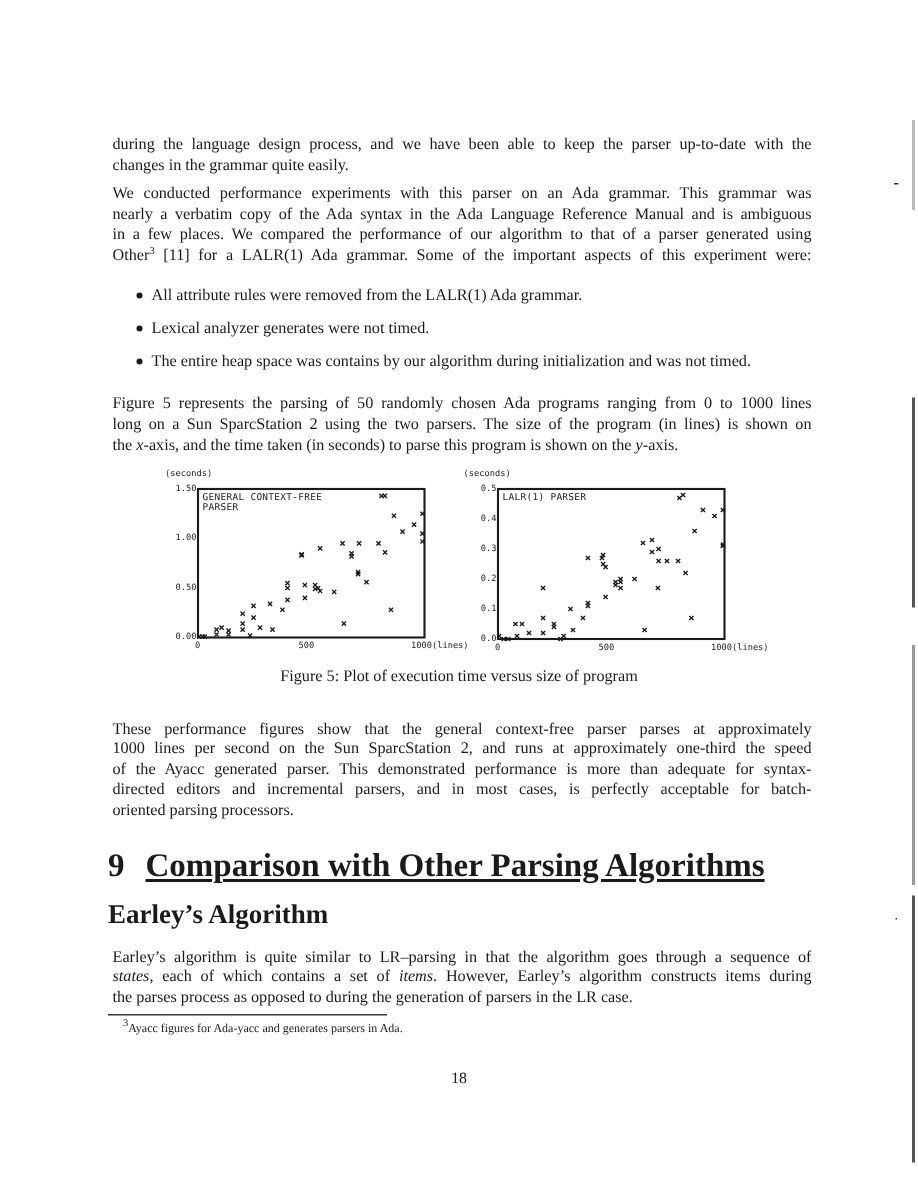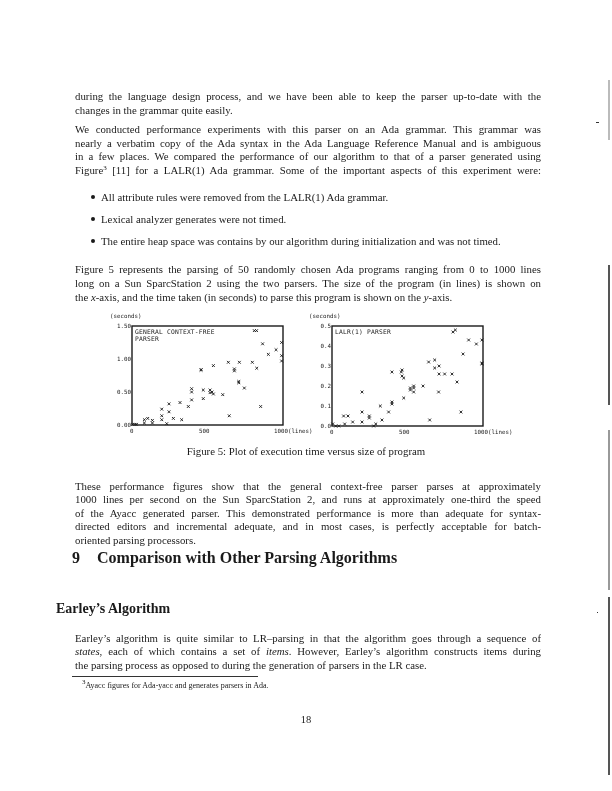--- a/index.html
+++ b/index.html
@@ -6,42 +6,42 @@
   body { width:612px; height:791px; position:relative; overflow:hidden;
          font-family:"Liberation Serif", "DejaVu Serif", serif; color:#1a1a1a; }
   .ln { position:absolute; left:75px; width:466px; height:14px; line-height:14px;
         font-size:10.8px; text-align:justify; text-align-last:justify; white-space:normal; overflow:hidden; }
   .ln.last { text-align-last:left; }
   .bul { position:absolute; left:101px; height:14px; line-height:14px; font-size:10.8px; white-space:nowrap; }
   .dot { position:absolute; left:91px; width:4px; height:4px; border-radius:50%; background:#1a1a1a; }
   sup { font-size:7px; line-height:0; vertical-align:4px; }
   i { font-style:italic; }
   .caption { position:absolute; left:0; width:612px; top:444px; text-align:center; font-size:10.8px; line-height:14px; }
-  .h1 { position:absolute; left:72px; top:548px; font-size:16px; font-weight:bold; line-height:20px; white-space:nowrap; }
+  .h1 { position:absolute; left:72px; top:567px; font-size:22px; font-weight:bold; line-height:20px; white-space:nowrap;text-decoration:underline; }
   .h1 .num { display:inline-block; width:25px; }
-  .h2 { position:absolute; left:56px; top:601px; font-size:14px; font-weight:bold; line-height:16px; white-space:nowrap; }
+  .h2 { position:absolute; left:72px; top:601px; font-size:18px; font-weight:bold; line-height:16px; white-space:nowrap; }
   .fn-rule { position:absolute; left:72px; top:676px; width:186px; height:0; border-top:1px solid #333; }
   .fn { position:absolute; left:82px; top:680px; font-size:8px; line-height:11px; white-space:nowrap; }
   .pgnum { position:absolute; left:0; width:612px; top:714px; text-align:center; font-size:10.5px; }
   .ax { position:absolute; font-family:"DejaVu Sans Mono", monospace; font-size:5.8px; line-height:7px; white-space:nowrap; color:#222; }
   .ax.r { text-align:right; }
   .plot-title { position:absolute; font-family:"DejaVu Sans Mono", monospace; font-size:6.3px; line-height:8px; white-space:nowrap; color:#222; letter-spacing:0.2px; }
   svg.fig { position:absolute; left:0; top:0; }
   .scan { position:absolute; left:608px; width:2px; background:#555; }
 </style>
 </head>
 <body>
 
 <div class="ln" style="top:89px">during the language design process, and we have been able to keep the parser up-to-date with the</div>
 <div class="ln last" style="top:103px">changes in the grammar quite easily.</div>
 
 <div class="ln" style="top:122px">We conducted performance experiments with this parser on an Ada grammar. This grammar was</div>
 <div class="ln" style="top:136px">nearly a verbatim copy of the Ada syntax in the Ada Language Reference Manual and is ambiguous</div>
 <div class="ln" style="top:149px">in a few places. We compared the performance of our algorithm to that of a parser generated using</div>
-<div class="ln" style="top:163px"><span>Figure</span><sup>3</sup><span> [11] for a LALR(1) Ada grammar. Some of the important aspects of this experiment were:</span></div>
+<div class="ln" style="top:163px"><span>Other</span><sup>3</sup><span> [11] for a LALR(1) Ada grammar. Some of the important aspects of this experiment were:</span></div>
 
 <div>
   <div class="dot" style="top:195px"></div>
   <div class="bul" style="top:190px">All attribute rules were removed from the LALR(1) Ada grammar.</div>
   <div class="dot" style="top:217px"></div>
   <div class="bul" style="top:212px">Lexical analyzer generates were not timed.</div>
   <div class="dot" style="top:239px"></div>
   <div class="bul" style="top:234px">The entire heap space was contains by our algorithm during initialization and was not timed.</div>
 </div>
 
@@ -181,29 +181,29 @@
   <div class="ax" style="left:399px;top:429px">500</div>
   <div class="ax" style="left:474px;top:429px">1000(lines)</div>
   <div class="plot-title" style="left:335px;top:328px">LALR(1) PARSER</div>
 
   <div class="caption">Figure 5: Plot of execution time versus size of program</div>
 </div>
 
 <div class="ln" style="top:479px">These performance figures show that the general context-free parser parses at approximately</div>
 <div class="ln" style="top:492px">1000 lines per second on the Sun SparcStation 2, and runs at approximately one-third the speed</div>
 <div class="ln" style="top:506px">of the Ayacc generated parser. This demonstrated performance is more than adequate for syntax-</div>
-<div class="ln" style="top:519px">directed editors and incremental adequate, and in most cases, is perfectly acceptable for batch-</div>
+<div class="ln" style="top:519px">directed editors and incremental parsers, and in most cases, is perfectly acceptable for batch-</div>
 <div class="ln last" style="top:533px">oriented parsing processors.</div>
 
 <div class="h1"><span class="num">9</span><span>Comparison with Other Parsing Algorithms</span></div>
 <div class="h2">Earley’s Algorithm</div>
 
 <div class="ln" style="top:631px">Earley’s algorithm is quite similar to LR–parsing in that the algorithm goes through a sequence of</div>
 <div class="ln" style="top:644px"><i>states</i><span>, each of which contains a set of </span><i>items</i><span>. However, Earley’s algorithm constructs items during</span></div>
-<div class="ln last" style="top:658px">the parsing process as opposed to during the generation of parsers in the LR case.</div>
+<div class="ln last" style="top:658px">the parses process as opposed to during the generation of parsers in the LR case.</div>
 
 <div class="fn-rule"></div>
 <div class="fn"><sup>3</sup><span>Ayacc figures for Ada-yacc and generates parsers in Ada.</span></div>
 
 <div class="pgnum">18</div>
 
 <div class="scan" style="top:80px;height:60px;background:#bbb"></div>
 <div class="scan" style="top:265px;height:140px"></div>
 <div class="scan" style="top:430px;height:160px;background:#999"></div>
 <div class="scan" style="top:597px;height:178px"></div>

